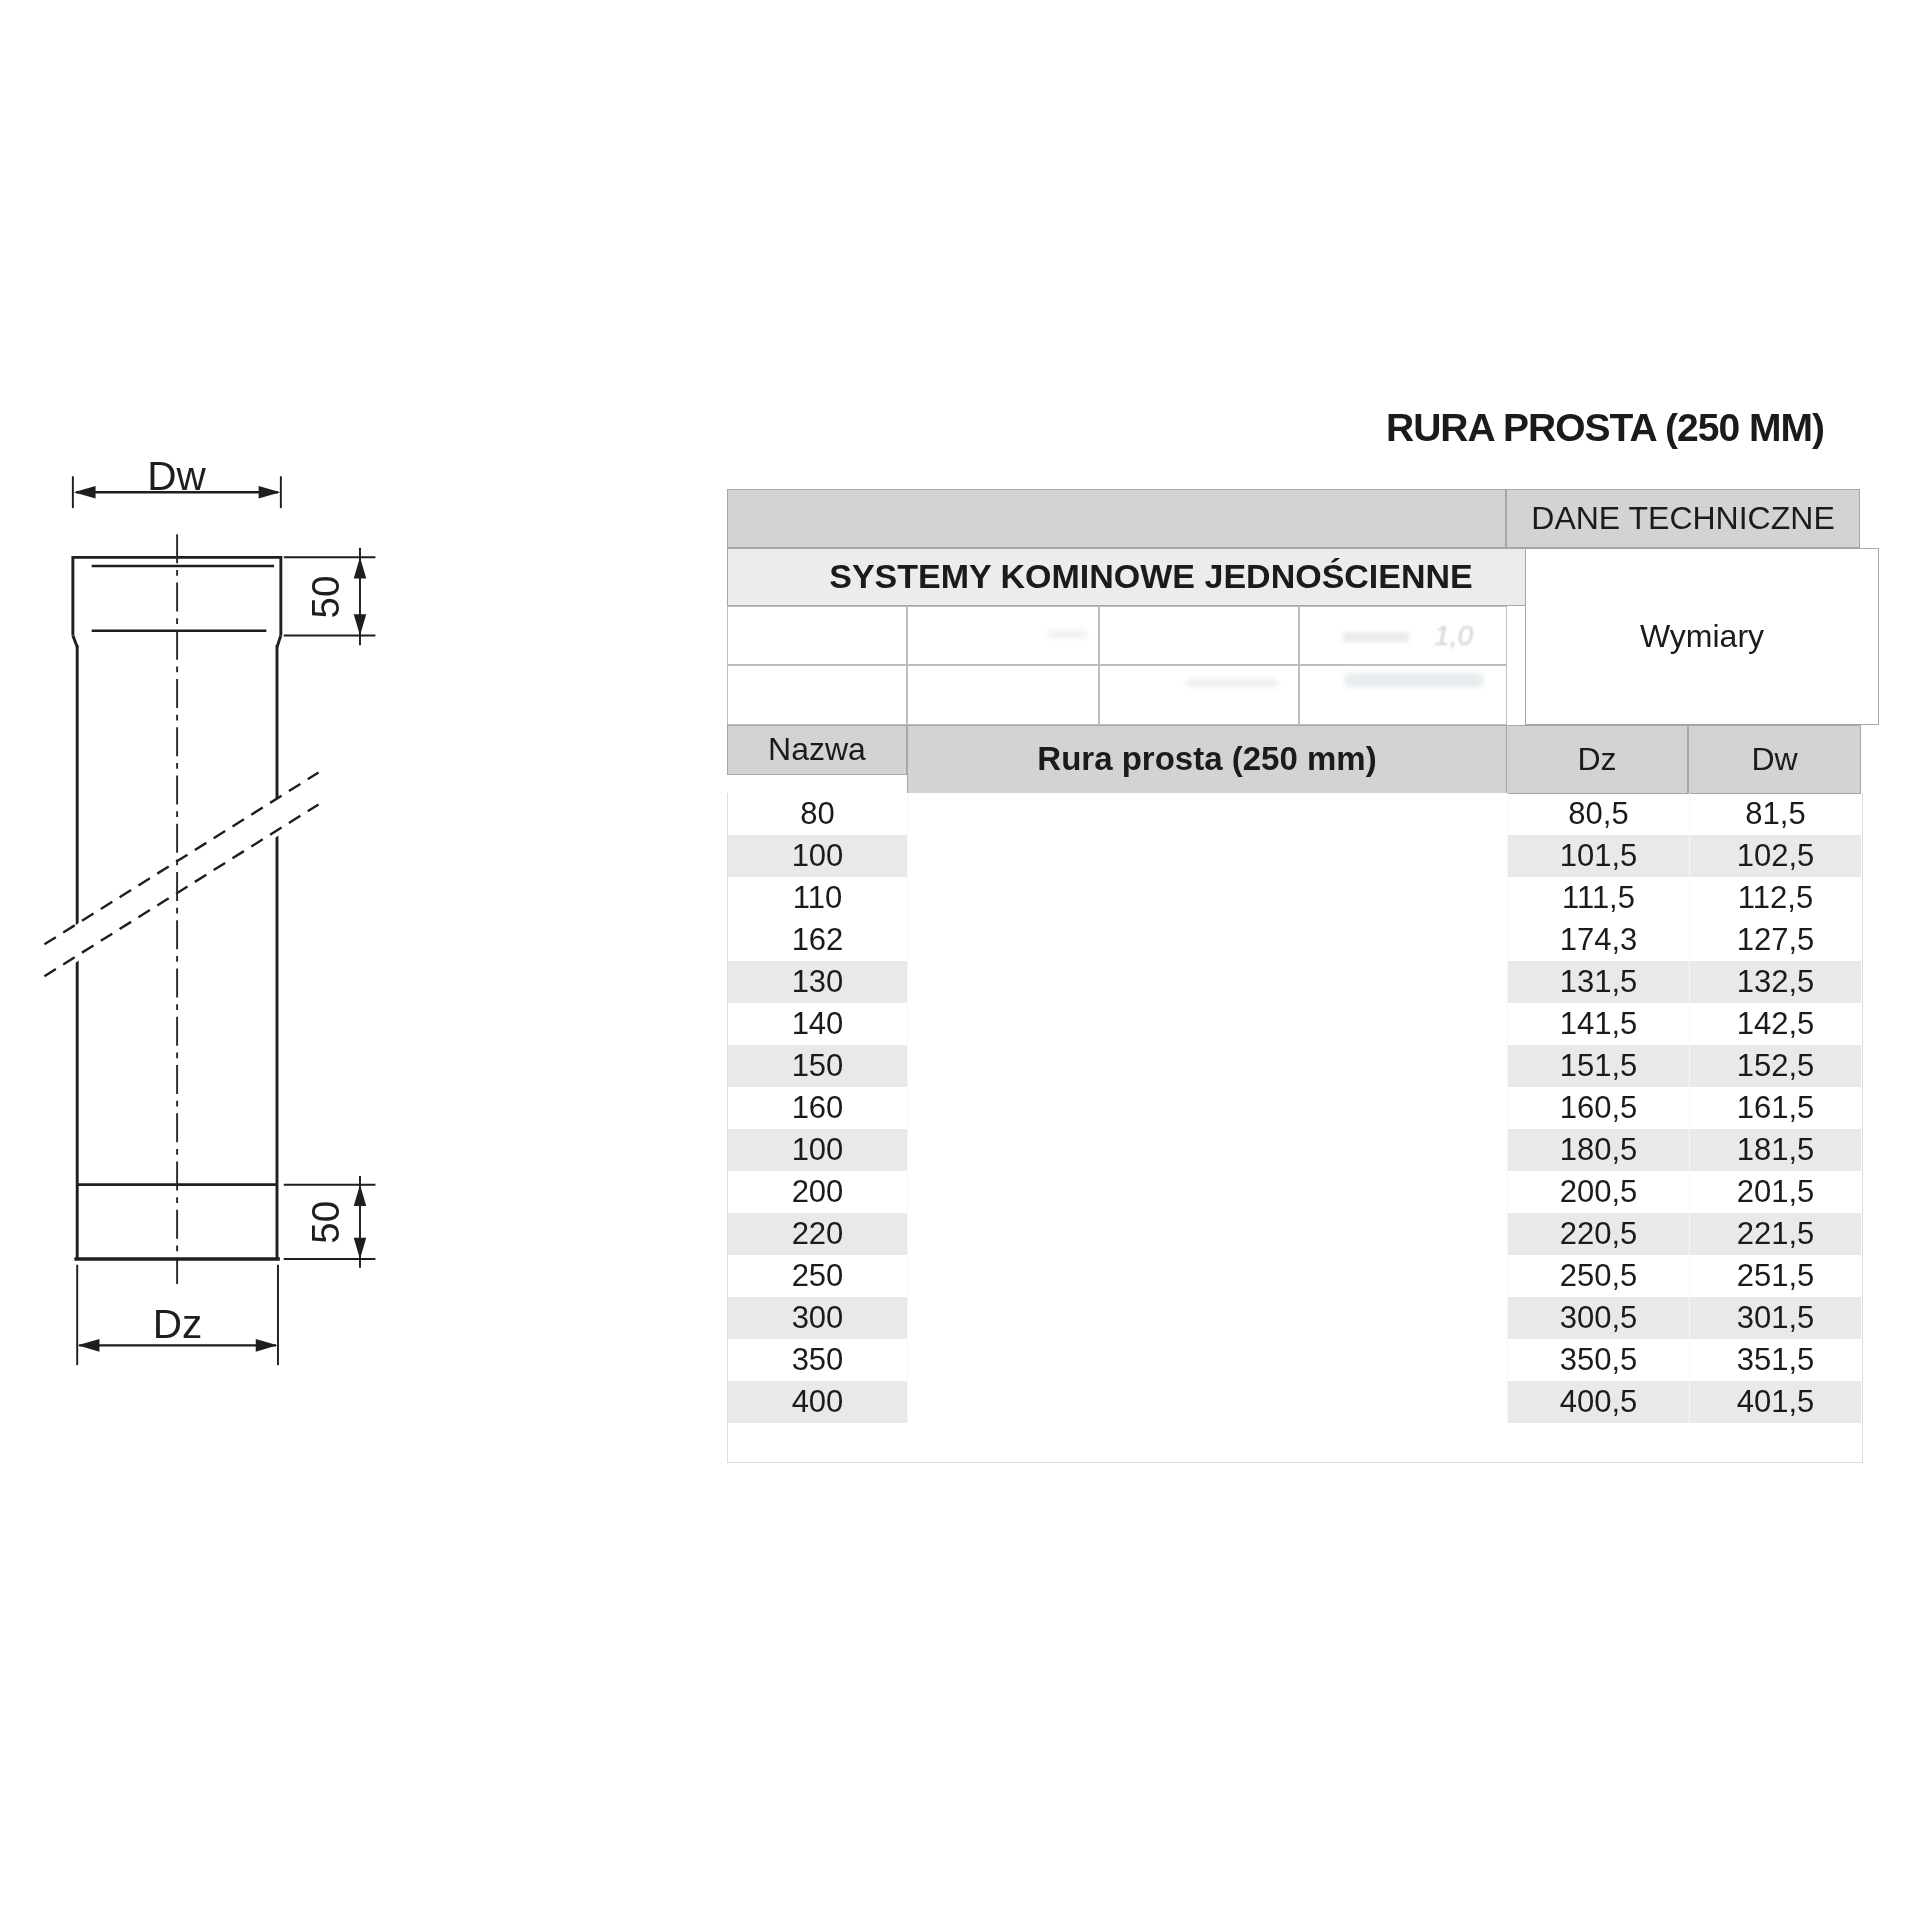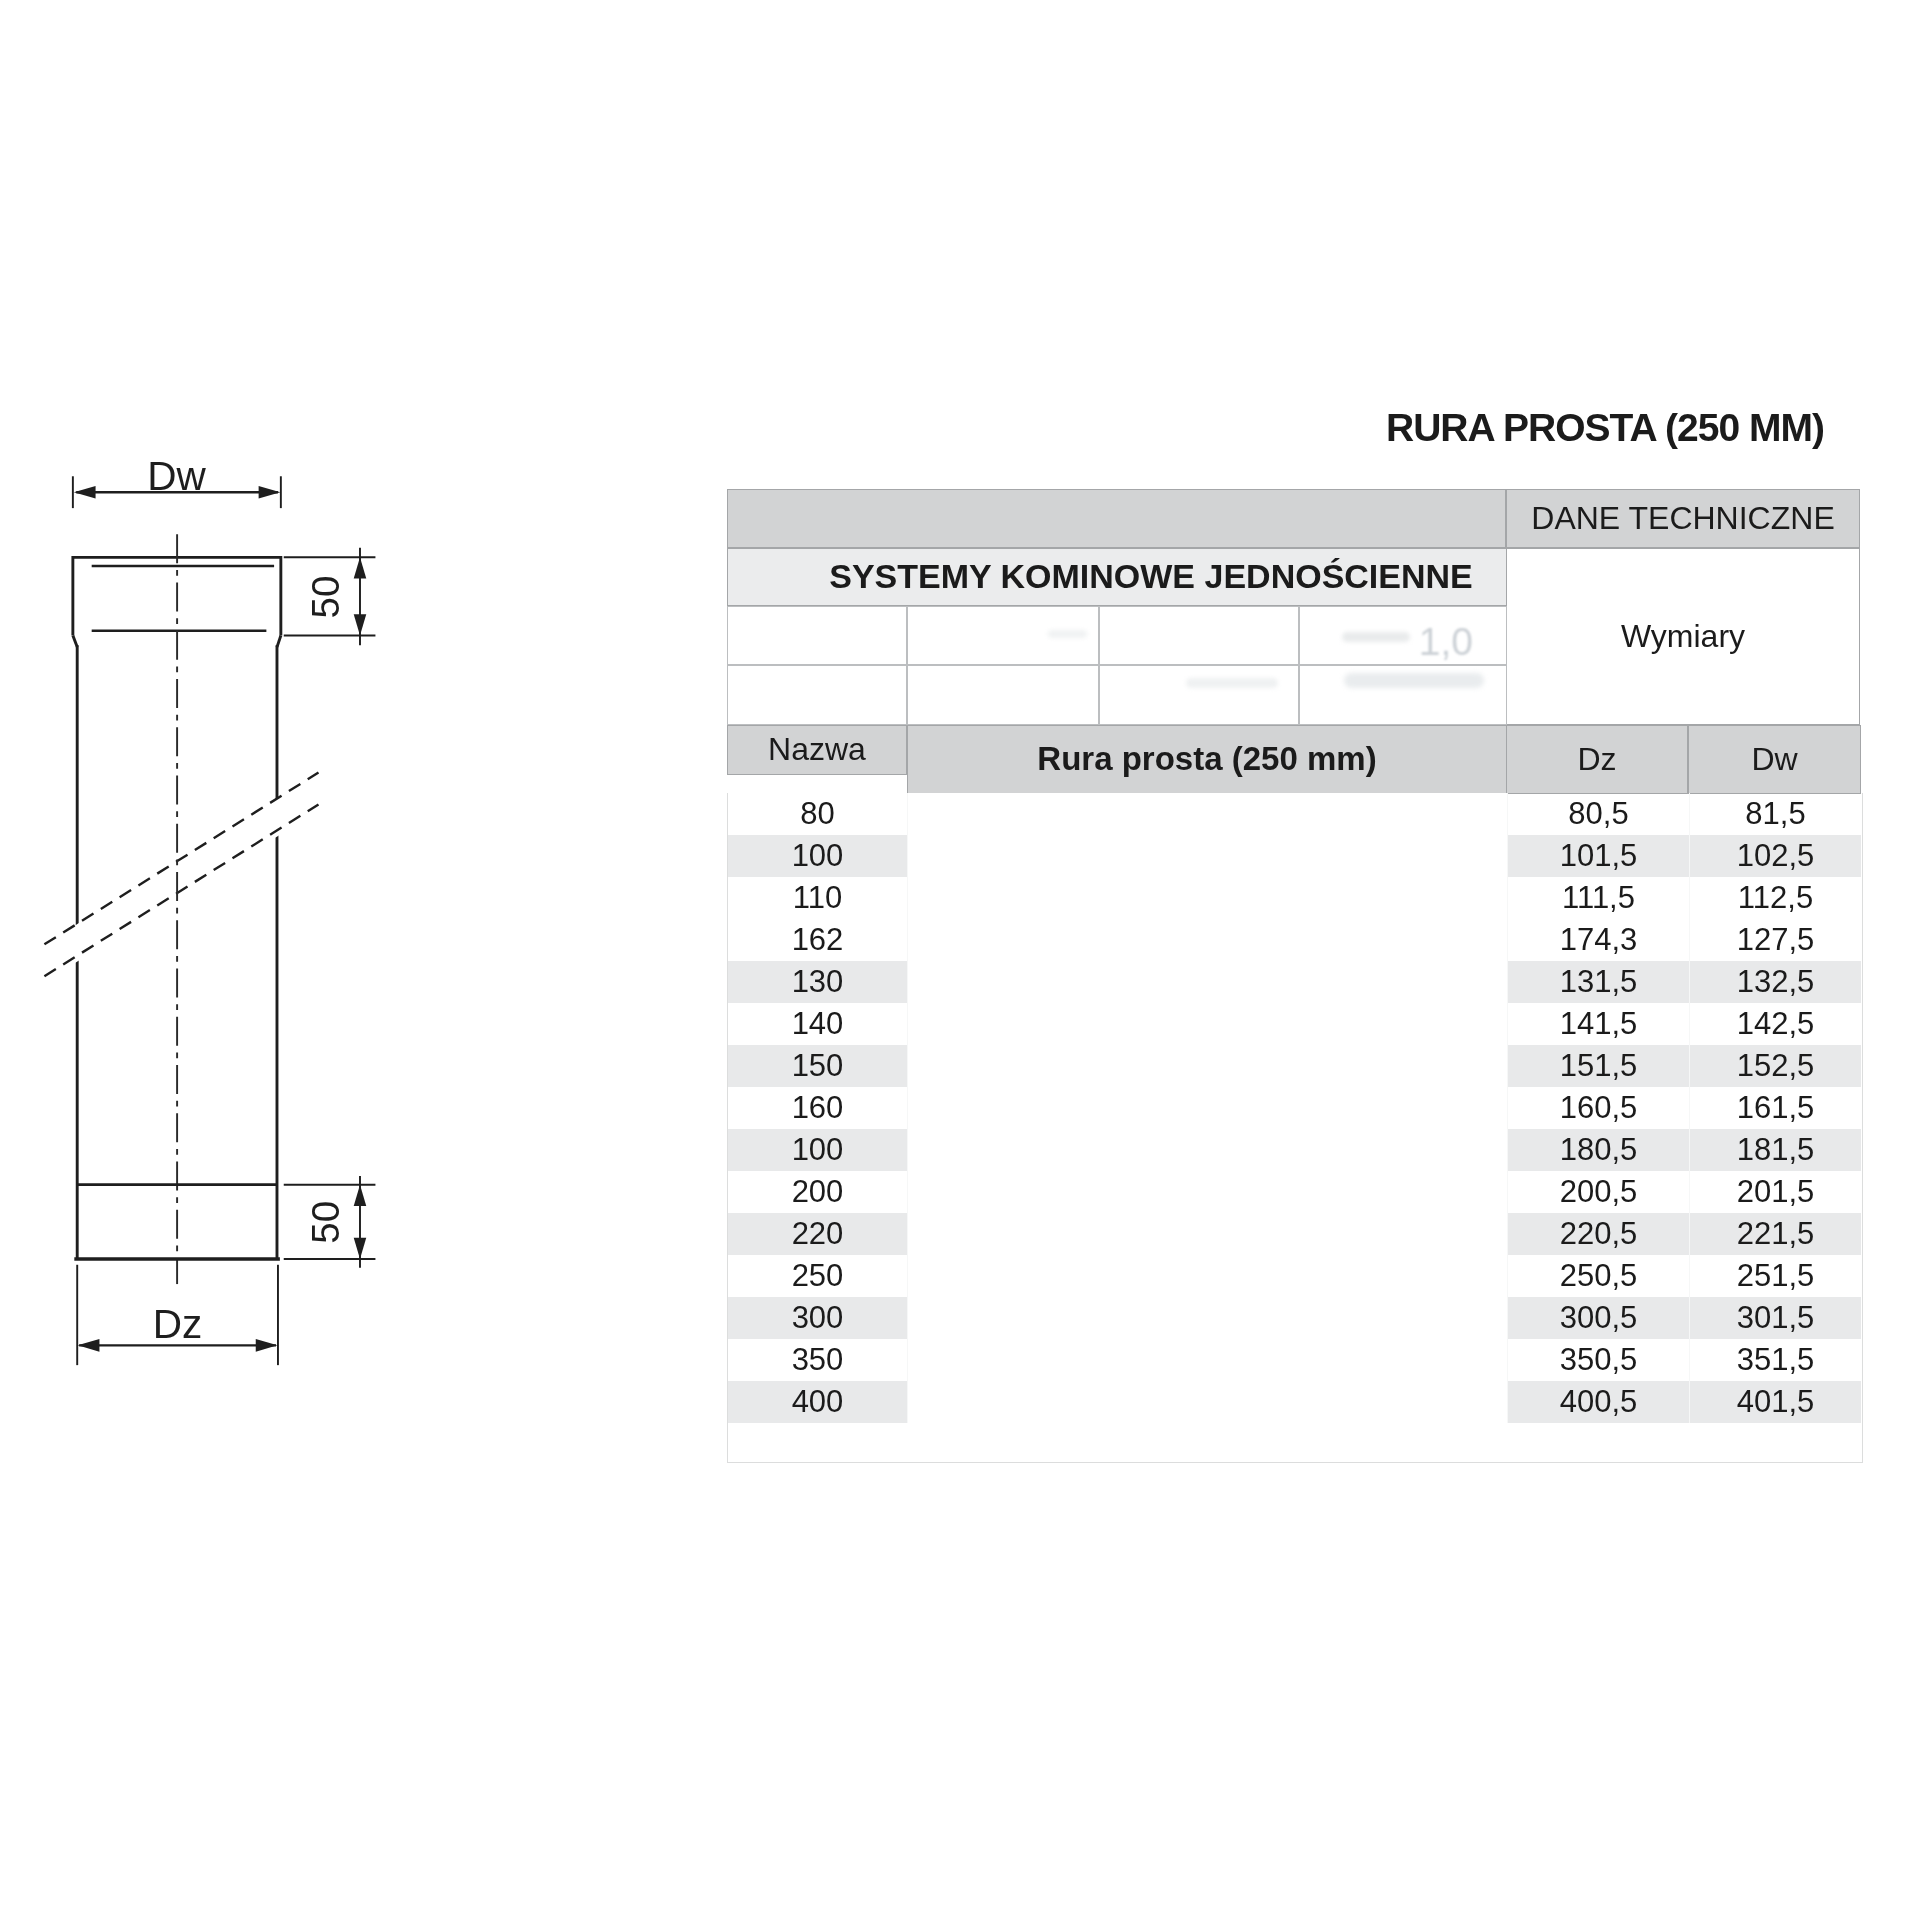--- a/index.html
+++ b/index.html
@@ -24,42 +24,42 @@
   }
   
   .table{left:727px;top:489px;width:1134px;height:973px;}
   .cell{
     position:absolute;box-sizing:border-box;display:flex;align-items:center;justify-content:center;
     font-size:32px;line-height:1.1;white-space:nowrap;
   }
   .hdr{background:var(--header-gray);border:1px solid var(--border-dark);}
   .lightrow{background:var(--light-row);border:1px solid var(--border-dark);}
   .whitecell{background:#ffffff;border:1px solid var(--border-light);}
-  .wym{background:#ffffff;border:1px solid var(--border-dark);}
+  .wym{background:#ffffff;border:1px solid var(--border-dark);margin-left:19px;}
   .bold{font-weight:700;}
   
   .data-rows{
     position:absolute;left:0;top:304px;width:1134px;height:669px;
     border-left:1px solid #dcdddd;border-right:1px solid #dcdddd;border-bottom:1px solid #dcdddd;
   }
   .drow{display:flex;height:42px;}
   .dcell{
     box-sizing:border-box;display:flex;align-items:center;justify-content:center;
     font-size:31px;color:var(--ink);
   }
   .dcell.c1{width:180px;border-right:1.9px solid #f6f7f7;}
   .dcell.c2{width:600px;border-right:1.9px solid #f6f7f7;background:#ffffff;}
   .dcell.c3{width:182px;border-right:1.9px solid #f6f7f7;}
   .dcell.c4{width:171px;}
   .drow.odd .dcell.stripe{background:var(--stripe);}
   
   .smudge{position:absolute;border-radius:7.7px;}
   .wm-text{
-    position:absolute;color:#ccd1d6;font-size:39px;filter:blur(0.8px);
-    text-align:right;white-space:nowrap;
+    position:absolute;color:#ccd1d6;font-size:28px;filter:blur(0.8px);
+    text-align:right;white-space:nowrap;font-style:italic;
   }
   
   .drawing-svg{position:absolute;left:0;top:425px;width:415px;height:975px;}
   svg text{font-family:"Liberation Sans","DejaVu Sans",sans-serif;fill:#1e1e1e;}
 </style>
 </head>
 <body>
 
 <div class="canvas">
 

